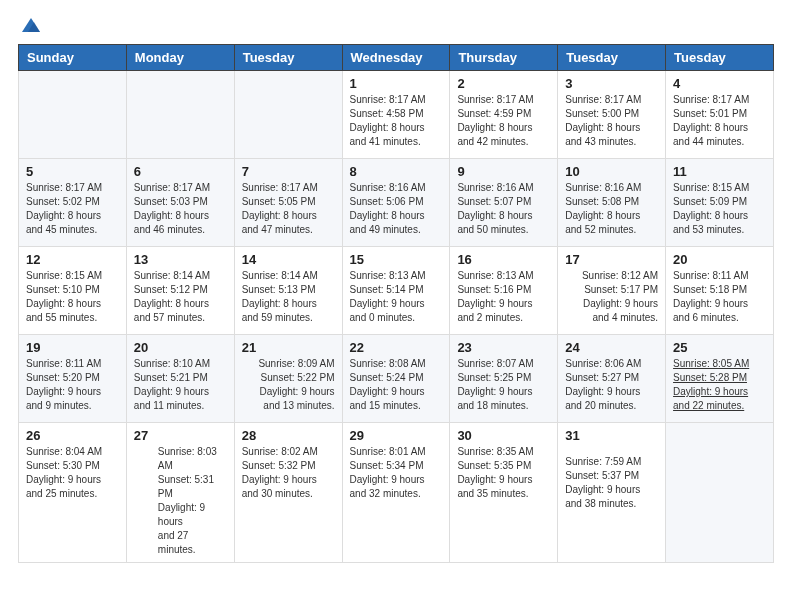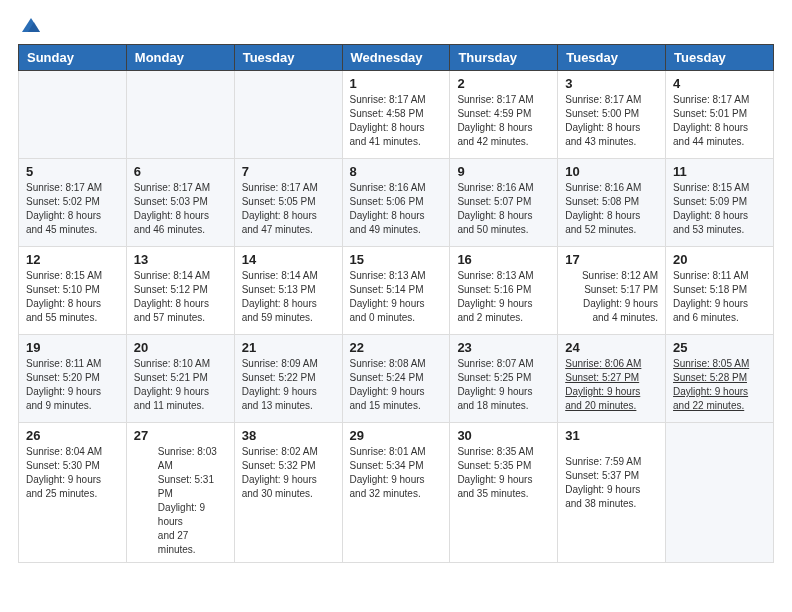--- a/index.html
+++ b/index.html
@@ -292,42 +292,42 @@
           </td>
           <td>
             <div class="day-number">20</div>
             <div class="day-info" style="white-space: pre-line;">Sunrise: 8:10 AM
 Sunset: 5:21 PM
 Daylight: 9 hours
 and 11 minutes.</div>
           </td>
           <td>
             <div class="day-number">21</div>
-            <div class="day-info" style="white-space: pre-line;">Sunrise: 8:09 AM
+            <div class="day-info" style="white-space: pre-line; text-align: right;">Sunrise: 8:09 AM
 Sunset: 5:22 PM
 Daylight: 9 hours
 and 13 minutes.</div>
           </td>
           <td>
             <div class="day-number">22</div>
             <div class="day-info" style="white-space: pre-line;">Sunrise: 8:08 AM
 Sunset: 5:24 PM
 Daylight: 9 hours
 and 15 minutes.</div>
           </td>
           <td>
             <div class="day-number">23</div>
             <div class="day-info" style="white-space: pre-line;">Sunrise: 8:07 AM
 Sunset: 5:25 PM
 Daylight: 9 hours
 and 18 minutes.</div>
           </td>
           <td>
             <div class="day-number">24</div>
-            <div class="day-info" style="white-space: pre-line; text-decoration: underline;">Sunrise: 8:06 AM
+            <div class="day-info" style="white-space: pre-line;">Sunrise: 8:06 AM
 Sunset: 5:27 PM
 Daylight: 9 hours
 and 20 minutes.</div>
           </td>
           <td>
             <div class="day-number">25</div>
             <div class="day-info" style="white-space: pre-line; text-decoration: underline;">Sunrise: 8:05 AM
 Sunset: 5:28 PM
 Daylight: 9 hours
 and 22 minutes.</div>
@@ -342,21 +342,21 @@
 and 25 minutes.</div>
           </td>
           <td>
             <div class="day-number">27</div>
             <div class="day-info" style="white-space: pre-line; margin-left: 24px;">Sunrise: 8:03 AM
 Sunset: 5:31 PM
 Daylight: 9 hours
 and 27 minutes.</div>
           </td>
           <td>
-            <div class="day-number">38</div>
+            <div class="day-number">28</div>
             <div class="day-info" style="white-space: pre-line;">Sunrise: 8:02 AM
 Sunset: 5:32 PM
 Daylight: 9 hours
 and 30 minutes.</div>
           </td>
           <td>
             <div class="day-number">29</div>
             <div class="day-info" style="white-space: pre-line;">Sunrise: 8:01 AM
 Sunset: 5:34 PM
 Daylight: 9 hours

